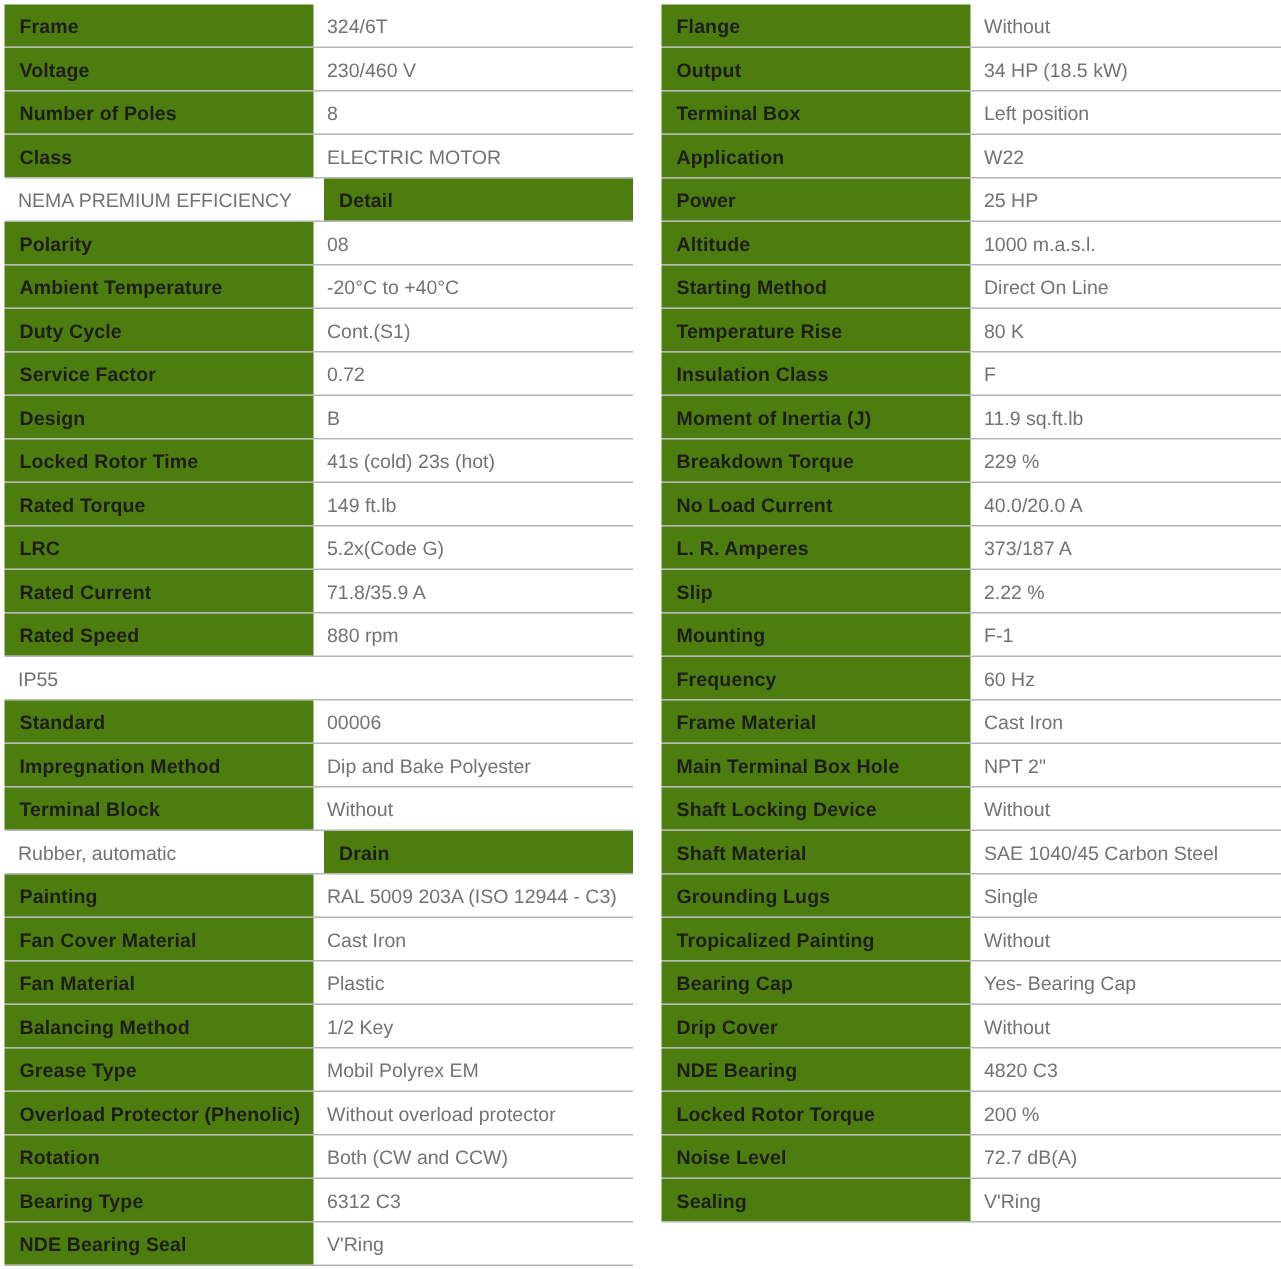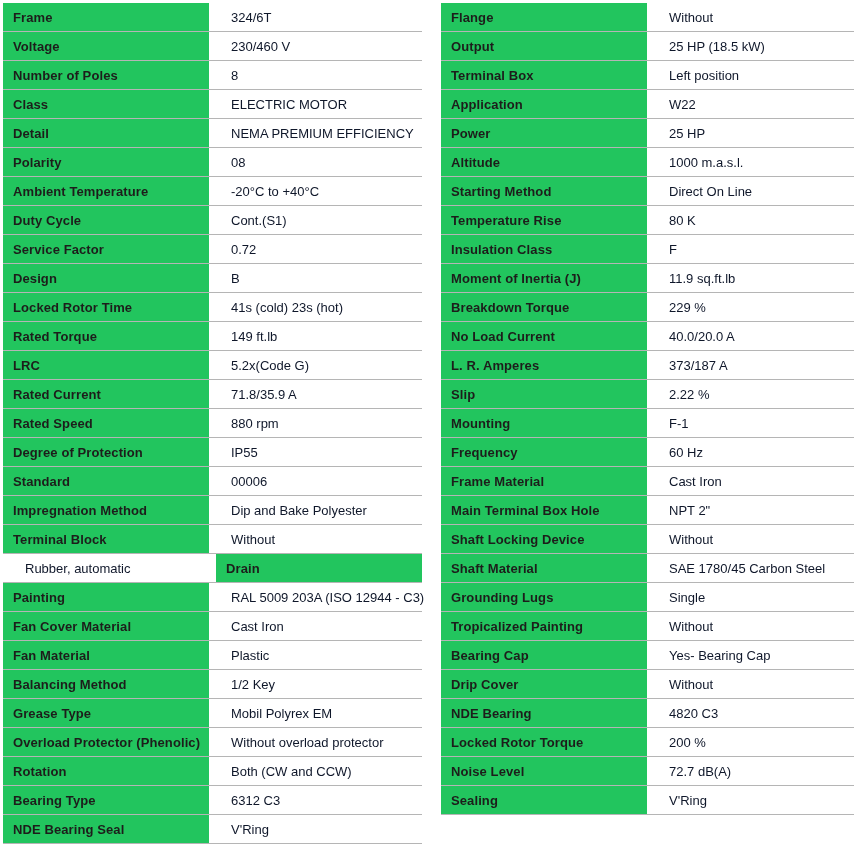--- a/index.html
+++ b/index.html
@@ -31,31 +31,31 @@
     display: flex;
     align-items: center;
     box-sizing: border-box;
     font-size: 13px;
     line-height: 1;
     white-space: nowrap;
   }
   .label {
     flex: 0 0 206px;
     width: 206px;
-    background: #22c55e;
+    background: #4d7c0f;
     padding-left: 10px;
     font-weight: 700;
     color: #1d1d1b;
     letter-spacing: 0.1px;
   }
   .value {
     flex: 1 1 auto;
-    padding-left: 22px;
+    padding-left: 9px;
     font-weight: 400;
-    color: #0f172a;
+    color: #737373;
   }
 </style>
 </head>
 <body>
 
 <div class="wrap">
 
   <div class="spec-table">
 
       <div class="row">
@@ -72,22 +72,22 @@
         <div class="cell label">Number of Poles</div>
         <div class="cell value">8</div>
       </div>
 
       <div class="row">
         <div class="cell label">Class</div>
         <div class="cell value">ELECTRIC MOTOR</div>
       </div>
 
       <div class="row">
+        <div class="cell value">NEMA PREMIUM EFFICIENCY</div>
         <div class="cell label">Detail</div>
-        <div class="cell value">NEMA PREMIUM EFFICIENCY</div>
       </div>
 
       <div class="row">
         <div class="cell label">Polarity</div>
         <div class="cell value">08</div>
       </div>
 
       <div class="row">
         <div class="cell label">Ambient Temperature</div>
         <div class="cell value">-20°C to +40°C</div>
@@ -127,21 +127,20 @@
         <div class="cell label">Rated Current</div>
         <div class="cell value">71.8/35.9 A</div>
       </div>
 
       <div class="row">
         <div class="cell label">Rated Speed</div>
         <div class="cell value">880 rpm</div>
       </div>
 
       <div class="row">
-        <div class="cell label">Degree of Protection</div>
         <div class="cell value">IP55</div>
       </div>
 
       <div class="row">
         <div class="cell label">Standard</div>
         <div class="cell value">00006</div>
       </div>
 
       <div class="row">
         <div class="cell label">Impregnation Method</div>
@@ -206,21 +205,21 @@
 
   <div class="spec-table">
 
       <div class="row">
         <div class="cell label">Flange</div>
         <div class="cell value">Without</div>
       </div>
 
       <div class="row">
         <div class="cell label">Output</div>
-        <div class="cell value">25 HP (18.5 kW)</div>
+        <div class="cell value">34 HP (18.5 kW)</div>
       </div>
 
       <div class="row">
         <div class="cell label">Terminal Box</div>
         <div class="cell value">Left position</div>
       </div>
 
       <div class="row">
         <div class="cell label">Application</div>
         <div class="cell value">W22</div>
@@ -296,21 +295,21 @@
         <div class="cell value">NPT 2"</div>
       </div>
 
       <div class="row">
         <div class="cell label">Shaft Locking Device</div>
         <div class="cell value">Without</div>
       </div>
 
       <div class="row">
         <div class="cell label">Shaft Material</div>
-        <div class="cell value">SAE 1780/45 Carbon Steel</div>
+        <div class="cell value">SAE 1040/45 Carbon Steel</div>
       </div>
 
       <div class="row">
         <div class="cell label">Grounding Lugs</div>
         <div class="cell value">Single</div>
       </div>
 
       <div class="row">
         <div class="cell label">Tropicalized Painting</div>
         <div class="cell value">Without</div>

